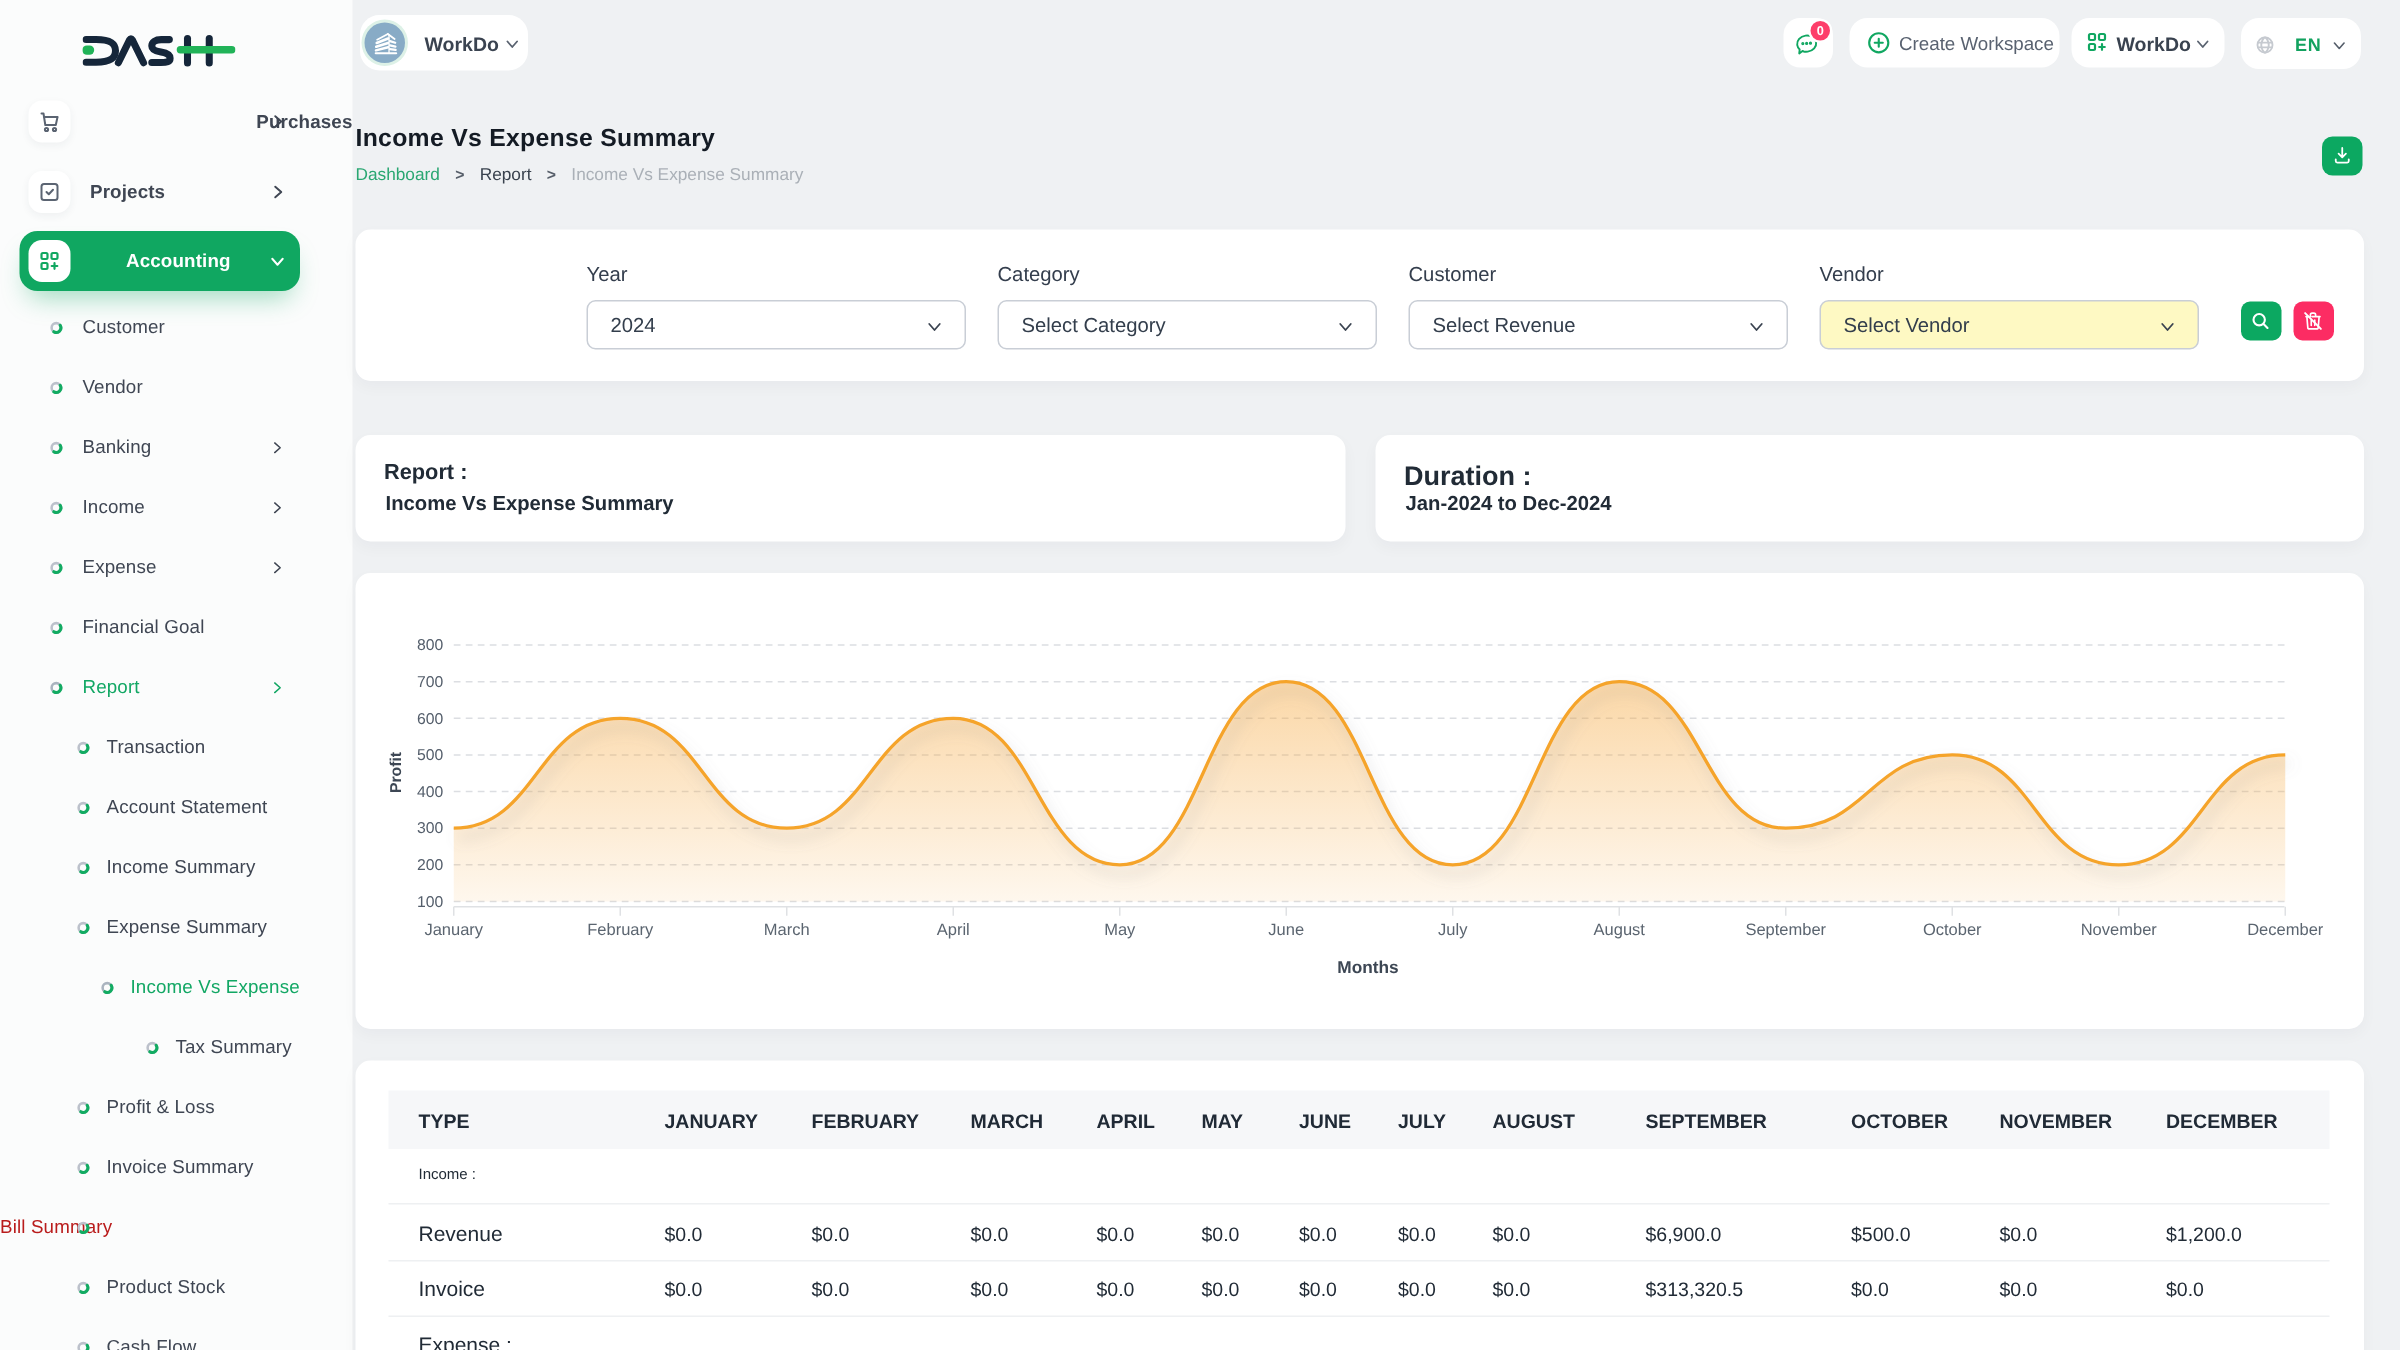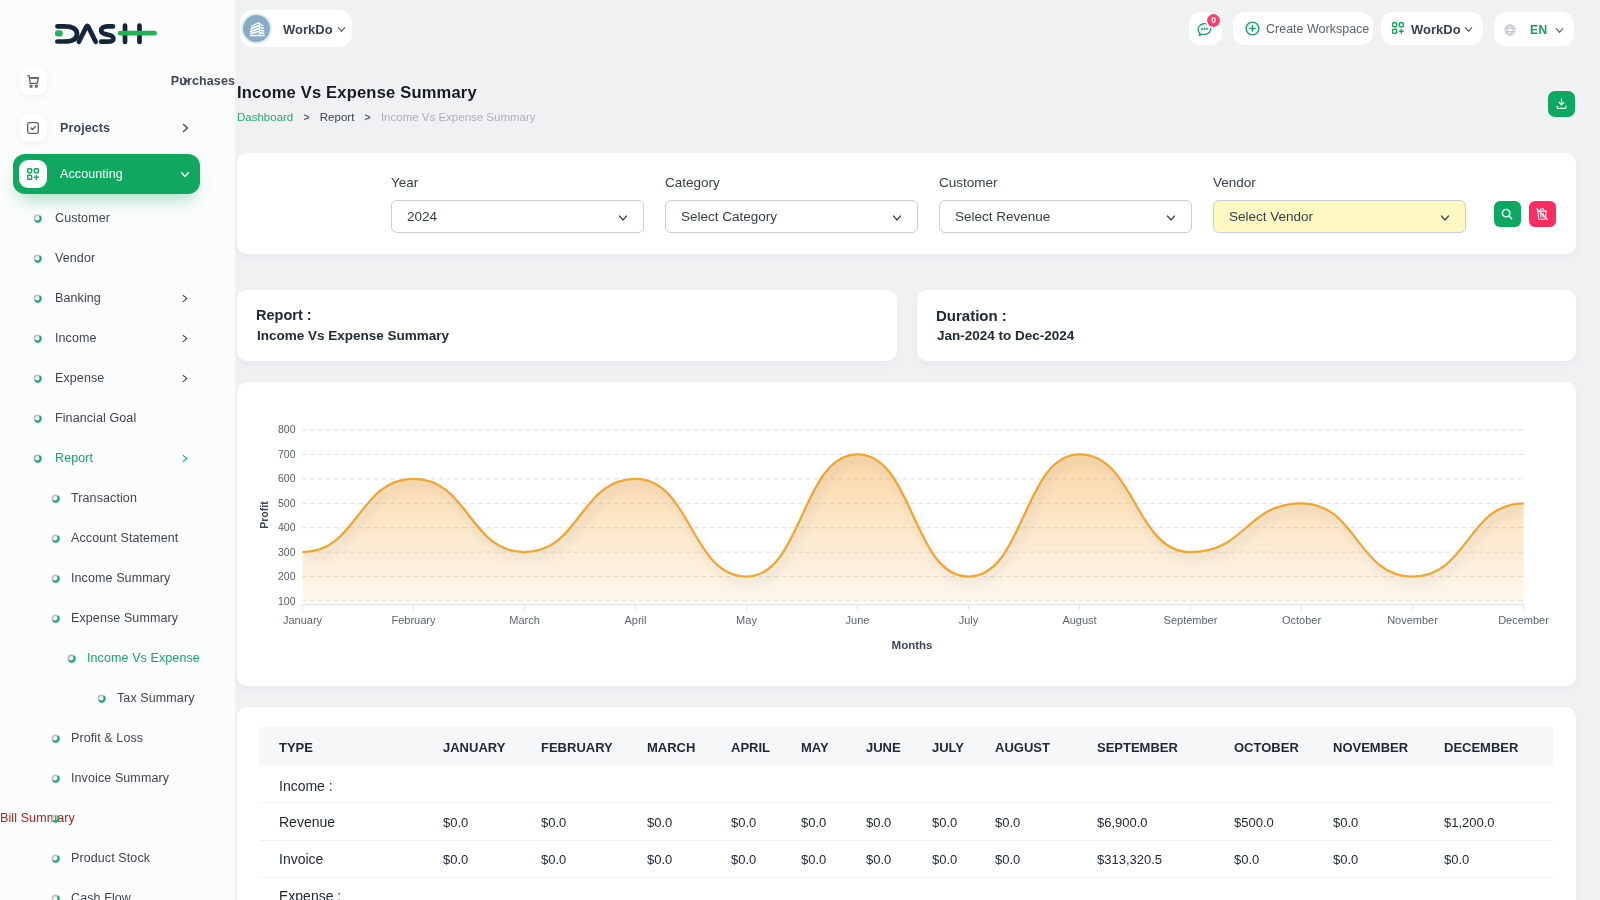--- a/index.html
+++ b/index.html
@@ -56,21 +56,21 @@
 
 <div class="abs" style="left:13px; top:154px; width:187px; height:40px; background:#10a761; border-radius:12px; box-shadow:0 10px 18px -6px rgba(16,167,97,0.4);"></div>
 <div class="navrow" style="left:0; top:154px; width:235px;">
   <div class="abs" style="left:19px; top:6px; width:28px; height:28px; background:#fff; border-radius:9px;"></div>
   <svg class="abs" style="left:25px; top:12px;" width="16" height="16" viewBox="0 0 24 24" fill="none" stroke="#10a761" stroke-width="2.2" stroke-linecap="round" stroke-linejoin="round">
       <rect x="4" y="4" width="6" height="6" rx="1.4"></rect>
       <rect x="14" y="4" width="6" height="6" rx="1.4"></rect>
       <rect x="4" y="14" width="6" height="6" rx="1.4"></rect>
       <path d="M17 14.2v5.6 M14.2 17h5.6"></path>
     </svg>
-  <div class="navtext" style="margin-left:60px; color:#fff; font-weight:400;">Accounting</div>
+  <div class="navtext" style="margin-left:84px; color:#fff; font-weight:700;">Accounting</div>
   <svg class="chev" width="12" height="12" viewBox="0 0 24 24" fill="none" stroke="#fff" stroke-width="2.6" stroke-linecap="round" stroke-linejoin="round">
       <path d="M5 9l7 8 7-8"></path>
     </svg>
 </div>
 
 <div id="subs1">
     <div class="navrow" style="left:0; top:198px; width:235px;">
       <svg class="abs" style="left:33px; top:16px;" width="9" height="9" viewBox="0 0 9 9" fill="none">
         <circle cx="4.5" cy="4.5" r="3.1" stroke="#bcc1cb" stroke-width="1.7"></circle>
         <path d="M7.18 2.95 A3.1 3.1 0 0 1 2.95 7.18" stroke="#12ab62" stroke-width="2.1" stroke-linecap="round"></path>
@@ -319,21 +319,21 @@
 <div class="abs" style="left:1529px; top:201px; width:27px; height:26px; background:#fc2c63; border-radius:6px;"></div>
 <svg class="abs" style="left:1535px; top:207px;" width="14" height="14" viewBox="0 0 24 24" fill="none" stroke="#fff" stroke-width="1.9" stroke-linecap="round" stroke-linejoin="round">
     <path d="M4 7h3m4 0h9 M10 11v6 M14 11v6 M5 7l1 12c0 1.1.9 2 2 2h8c1.1 0 2-.9 2-2l1-12 M9 7V5c0-1.1.9-2 2-2h2c1.1 0 2 .9 2 2v2"></path>
     <path d="M3 3l18 18" stroke-width="2.2"></path>
   </svg>
 
 <div class="card" style="left:237px; top:290px; width:660px; height:71px;"></div>
 <div class="abs" style="left:256px; top:307px; font-size:14.5px; font-weight:700; color:#212b36;">Report :</div>
 <div class="abs" style="left:257px; top:328px; font-size:13.5px; font-weight:700; color:#212b36;">Income Vs Expense Summary</div>
 <div class="card" style="left:917px; top:290px; width:659px; height:71px;"></div>
-<div class="abs" style="left:936px; top:307px; font-size:15px; font-weight:700; color:#212b36;">Duration :</div>
+<div class="abs" style="left:936px; top:307px; font-size:18px; font-weight:700; color:#212b36;">Duration :</div>
 <div class="abs" style="left:937px; top:328px; font-size:13.5px; font-weight:700; color:#212b36;">Jan-2024 to Dec-2024</div>
 
 <div class="card" style="left:237px; top:382px; width:1339px; height:304px;"></div>
 <svg id="chartsvg" class="abs" style="left:236px; top:382px;" width="1340" height="304" viewBox="0 0 1340 304">
     <defs>
       <linearGradient id="ag" x1="0" y1="72" x2="0" y2="219" gradientUnits="userSpaceOnUse">
         <stop offset="0" stop-color="#f6a83e" stop-opacity="0.46"></stop>
         <stop offset="1" stop-color="#f6a83e" stop-opacity="0.09"></stop>
       </linearGradient>
       <filter id="ds" x="-20%" y="-20%" width="140%" height="140%">
@@ -396,21 +396,21 @@
     <div class="abs" style="left:647px; top:740px; font-size:13px; font-weight:700; color:#202a36;">MARCH</div>
     <div class="abs" style="left:731px; top:740px; font-size:13px; font-weight:700; color:#202a36;">APRIL</div>
     <div class="abs" style="left:801px; top:740px; font-size:13px; font-weight:700; color:#202a36;">MAY</div>
     <div class="abs" style="left:866px; top:740px; font-size:13px; font-weight:700; color:#202a36;">JUNE</div>
     <div class="abs" style="left:932px; top:740px; font-size:13px; font-weight:700; color:#202a36;">JULY</div>
     <div class="abs" style="left:995px; top:740px; font-size:13px; font-weight:700; color:#202a36;">AUGUST</div>
     <div class="abs" style="left:1097px; top:740px; font-size:13px; font-weight:700; color:#202a36;">SEPTEMBER</div>
     <div class="abs" style="left:1234px; top:740px; font-size:13px; font-weight:700; color:#202a36;">OCTOBER</div>
     <div class="abs" style="left:1333px; top:740px; font-size:13px; font-weight:700; color:#202a36;">NOVEMBER</div>
     <div class="abs" style="left:1444px; top:740px; font-size:13px; font-weight:700; color:#202a36;">DECEMBER</div>
-    <div class="abs" style="left:279px; top:778px; font-size:14px; color:#212b36;">Income :</div>
+    <div class="abs" style="left:279px; top:778px; font-size:10px; color:#212b36;">Income :</div>
     <div class="abs" style="left:259px; top:802px; width:1294px; height:1px; background:#eef0f2;"></div>
     <div class="abs" style="left:279px; top:814px; font-size:14px; color:#212b36;">Revenue</div>
     <div class="abs" style="left:443px; top:815px; font-size:13px; color:#212b36;">$0.0</div>
     <div class="abs" style="left:541px; top:815px; font-size:13px; color:#212b36;">$0.0</div>
     <div class="abs" style="left:647px; top:815px; font-size:13px; color:#212b36;">$0.0</div>
     <div class="abs" style="left:731px; top:815px; font-size:13px; color:#212b36;">$0.0</div>
     <div class="abs" style="left:801px; top:815px; font-size:13px; color:#212b36;">$0.0</div>
     <div class="abs" style="left:866px; top:815px; font-size:13px; color:#212b36;">$0.0</div>
     <div class="abs" style="left:932px; top:815px; font-size:13px; color:#212b36;">$0.0</div>
     <div class="abs" style="left:995px; top:815px; font-size:13px; color:#212b36;">$0.0</div>

